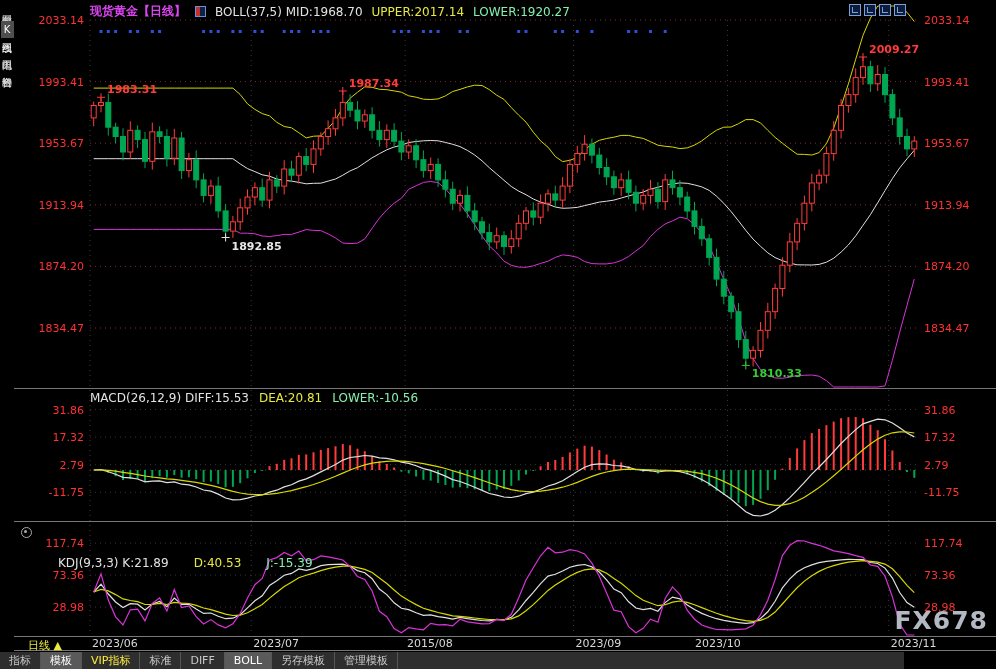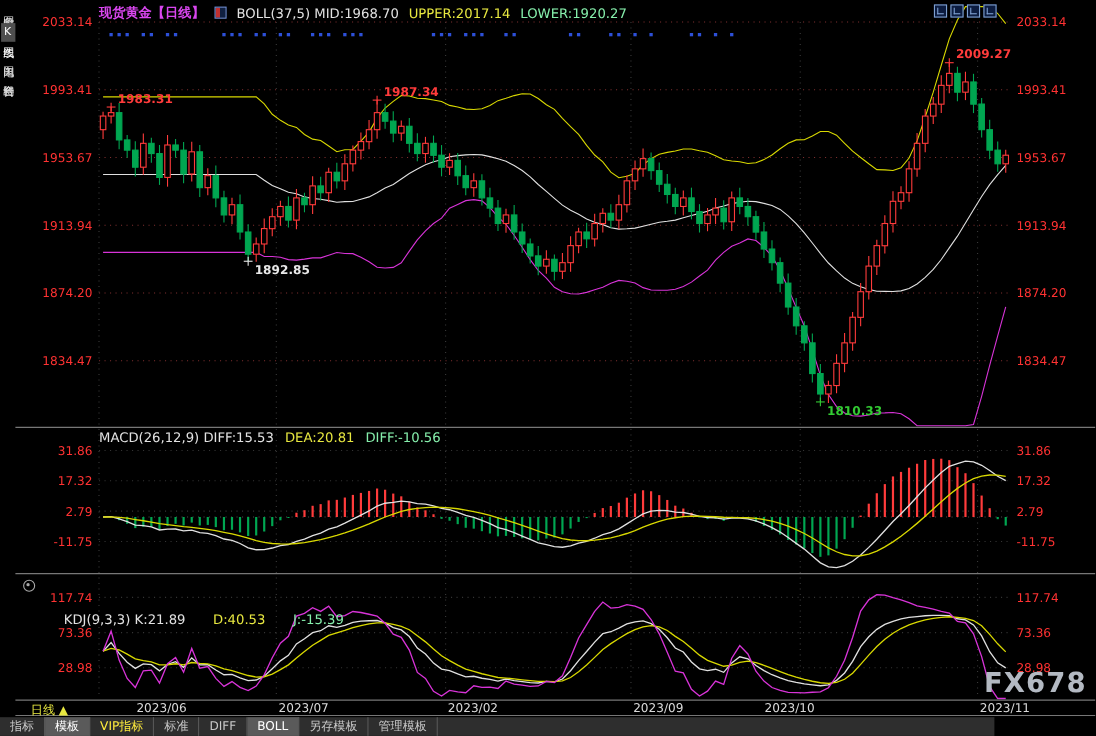--- a/index.html
+++ b/index.html
@@ -539,39 +539,39 @@
   <div id="top-icons">
     <span class="top-icon"></span>
     <span class="top-icon"></span>
     <span class="top-icon"></span>
     <span class="top-icon"></span>
   </div>
 
   <div id="macd-header">
     <span class="c-white">MACD(26,12,9) DIFF:15.53</span>
     <span class="c-yellow">DEA:20.81</span>
-    <span class="c-magenta">DIFF:-10.56</span>
+    <span class="c-magenta">LOWER:-10.56</span>
   </div>
 
   <span id="kdj-icon"></span>
   <div id="kdj-header">
     <span class="c-white">KDJ(9,3,3) K:21.89</span>
     <span class="c-yellow">D:40.53</span>
     <span class="c-magenta">J:-15.39</span>
   </div>
 
   <div id="timeframe">
     <span>日线</span>
     <span>▲</span>
   </div>
 
   <div id="dates">
-      <span class="date-label" style="left: 92px; margin-left: 32px;">2023/06</span>
+      <span class="date-label" style="left: 92px;">2023/06</span>
       <span class="date-label" style="left: 253.204px;">2023/07</span>
-      <span class="date-label" style="left: 407.08px;">2023/02</span>
+      <span class="date-label" style="left: 407.08px;">2015/08</span>
       <span class="date-label" style="left: 575.611px;">2023/09</span>
       <span class="date-label" style="left: 695px;">2023/10</span>
       <span class="date-label" style="left: 890.69px;">2023/11</span>
     </div>
 
   <div id="watermark">FX678</div>
 
   <div id="toolbar">
       <div class="tb-item">指标</div>
       <div class="tb-item sel">模板</div>

